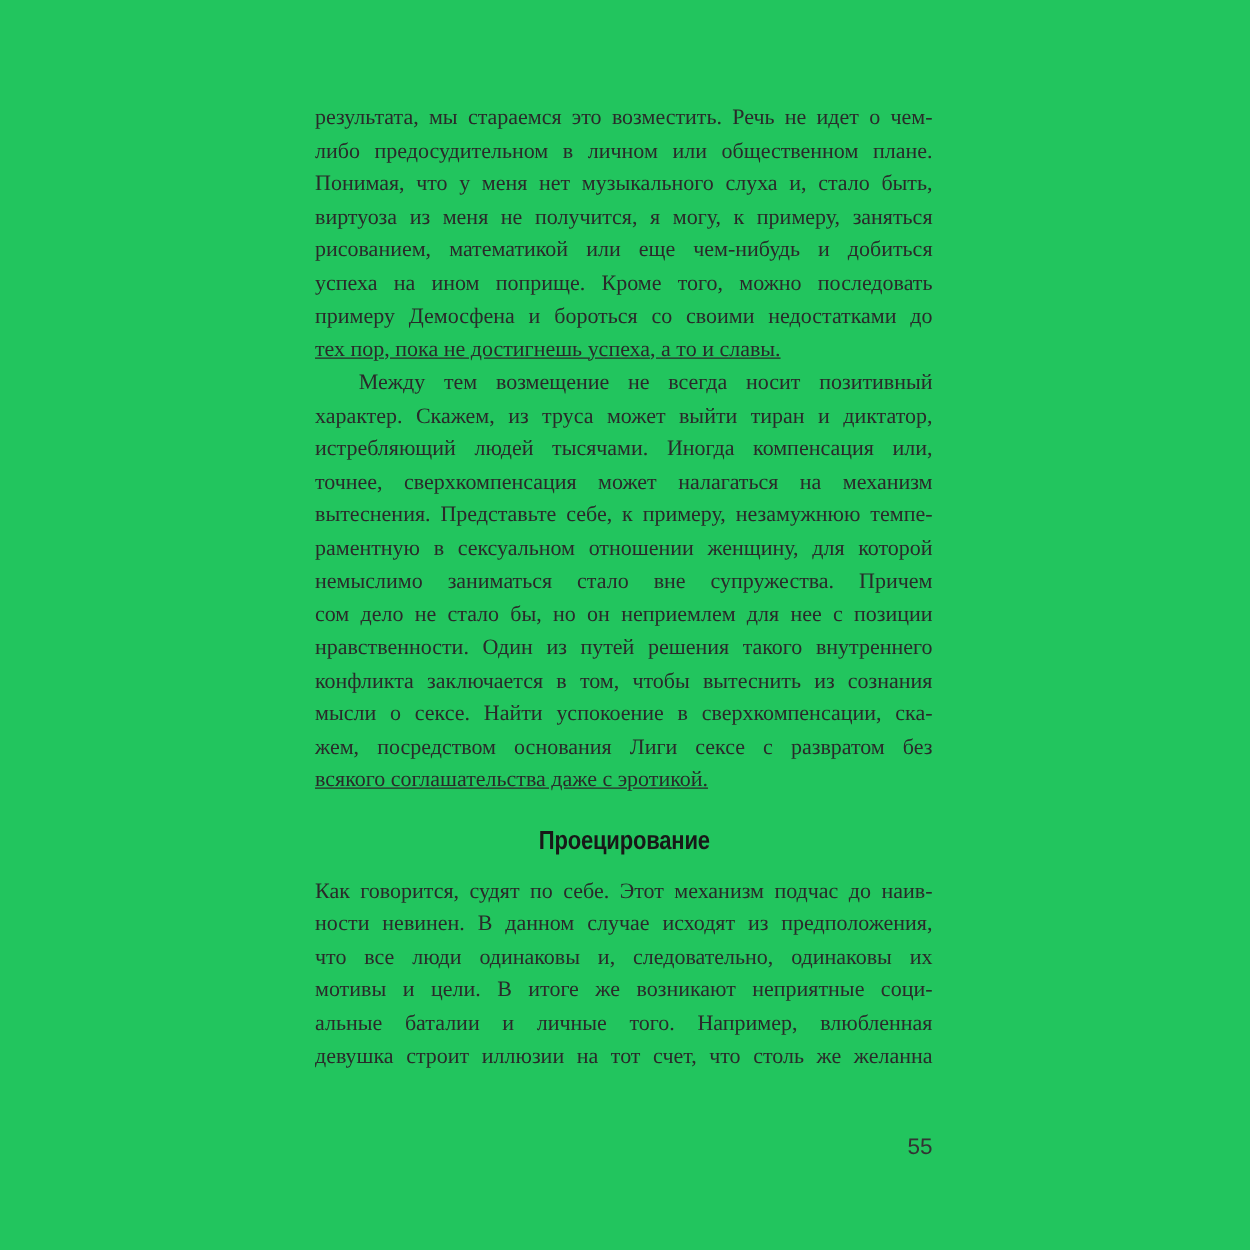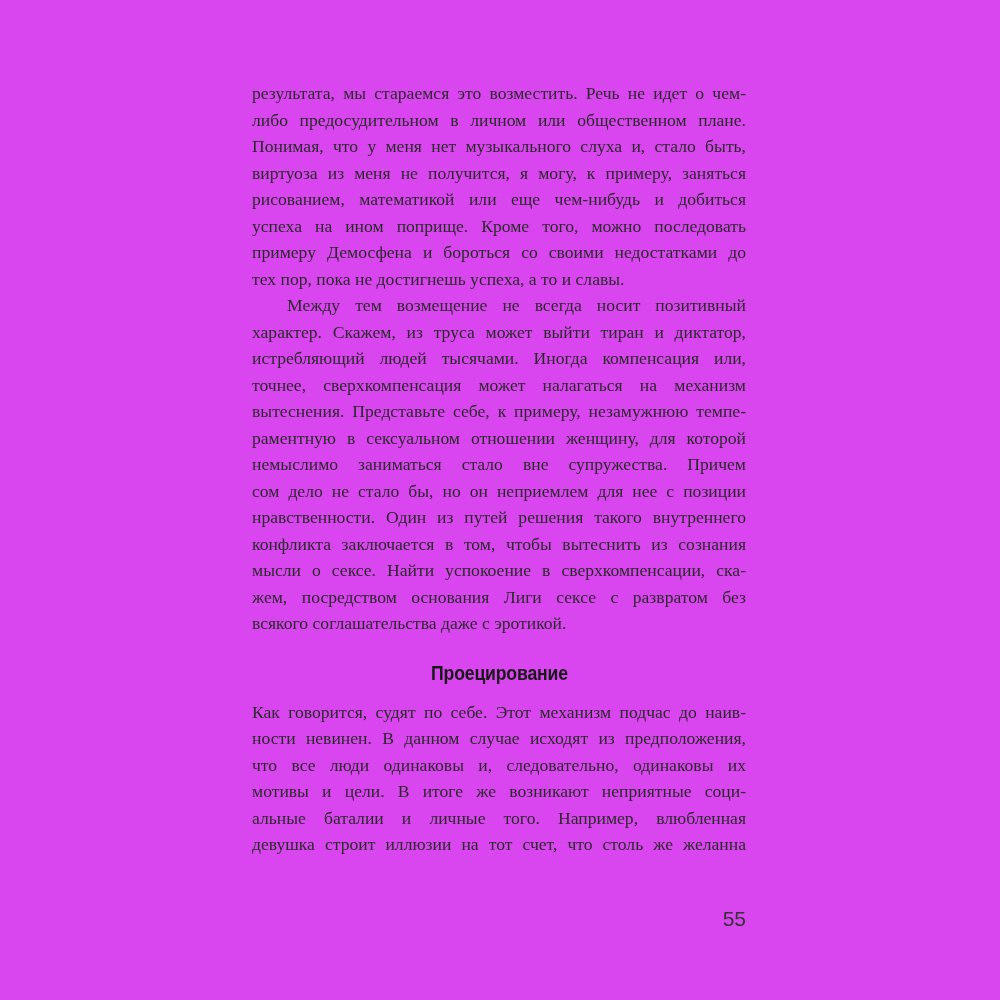--- a/index.html
+++ b/index.html
@@ -4,21 +4,21 @@
 <style>
   html, body {
     margin: 0;
     padding: 0;
     background: #ffffff;
   }
   .page {
     position: relative;
     width: 1000px;
     height: 1000px;
-    background: #d946ef;
+    background: #22c55e;
     overflow: hidden;
     font-family: "Liberation Serif", serif;
   }
   .text-block {
     position: absolute;
     left: 252px;
     top: 80px;
     width: 494px;
     color: #2a2a2a;
   }
@@ -27,20 +27,21 @@
   }
   .line {
     font-size: 17.6px;
     line-height: 26.5px;
     text-align: justify;
     text-align-last: justify;
     white-space: normal;
   }
   .line.last {
     text-align-last: left;
+    text-decoration: underline;
   }
   .paragraph.indent-first .line:first-child {
     text-indent: 35px;
   }
   .section-heading {
     margin: 22px 0 13px 0;
     height: 27px;
     line-height: 27px;
     text-align: center;
     color: #181818;
@@ -54,21 +55,21 @@
     transform: scaleX(0.84);
     transform-origin: center;
   }
   .page-number {
     position: absolute;
     left: 252px;
     top: 907px;
     width: 494px;
     text-align: right;
     font-family: "Liberation Sans", sans-serif;
-    font-size: 21px;
+    font-size: 18px;
     color: #333333;
   }
 </style>
 </head>
 <body>
 
 <div class="page">
   <div class="text-block">
 
     <div class="paragraph">

